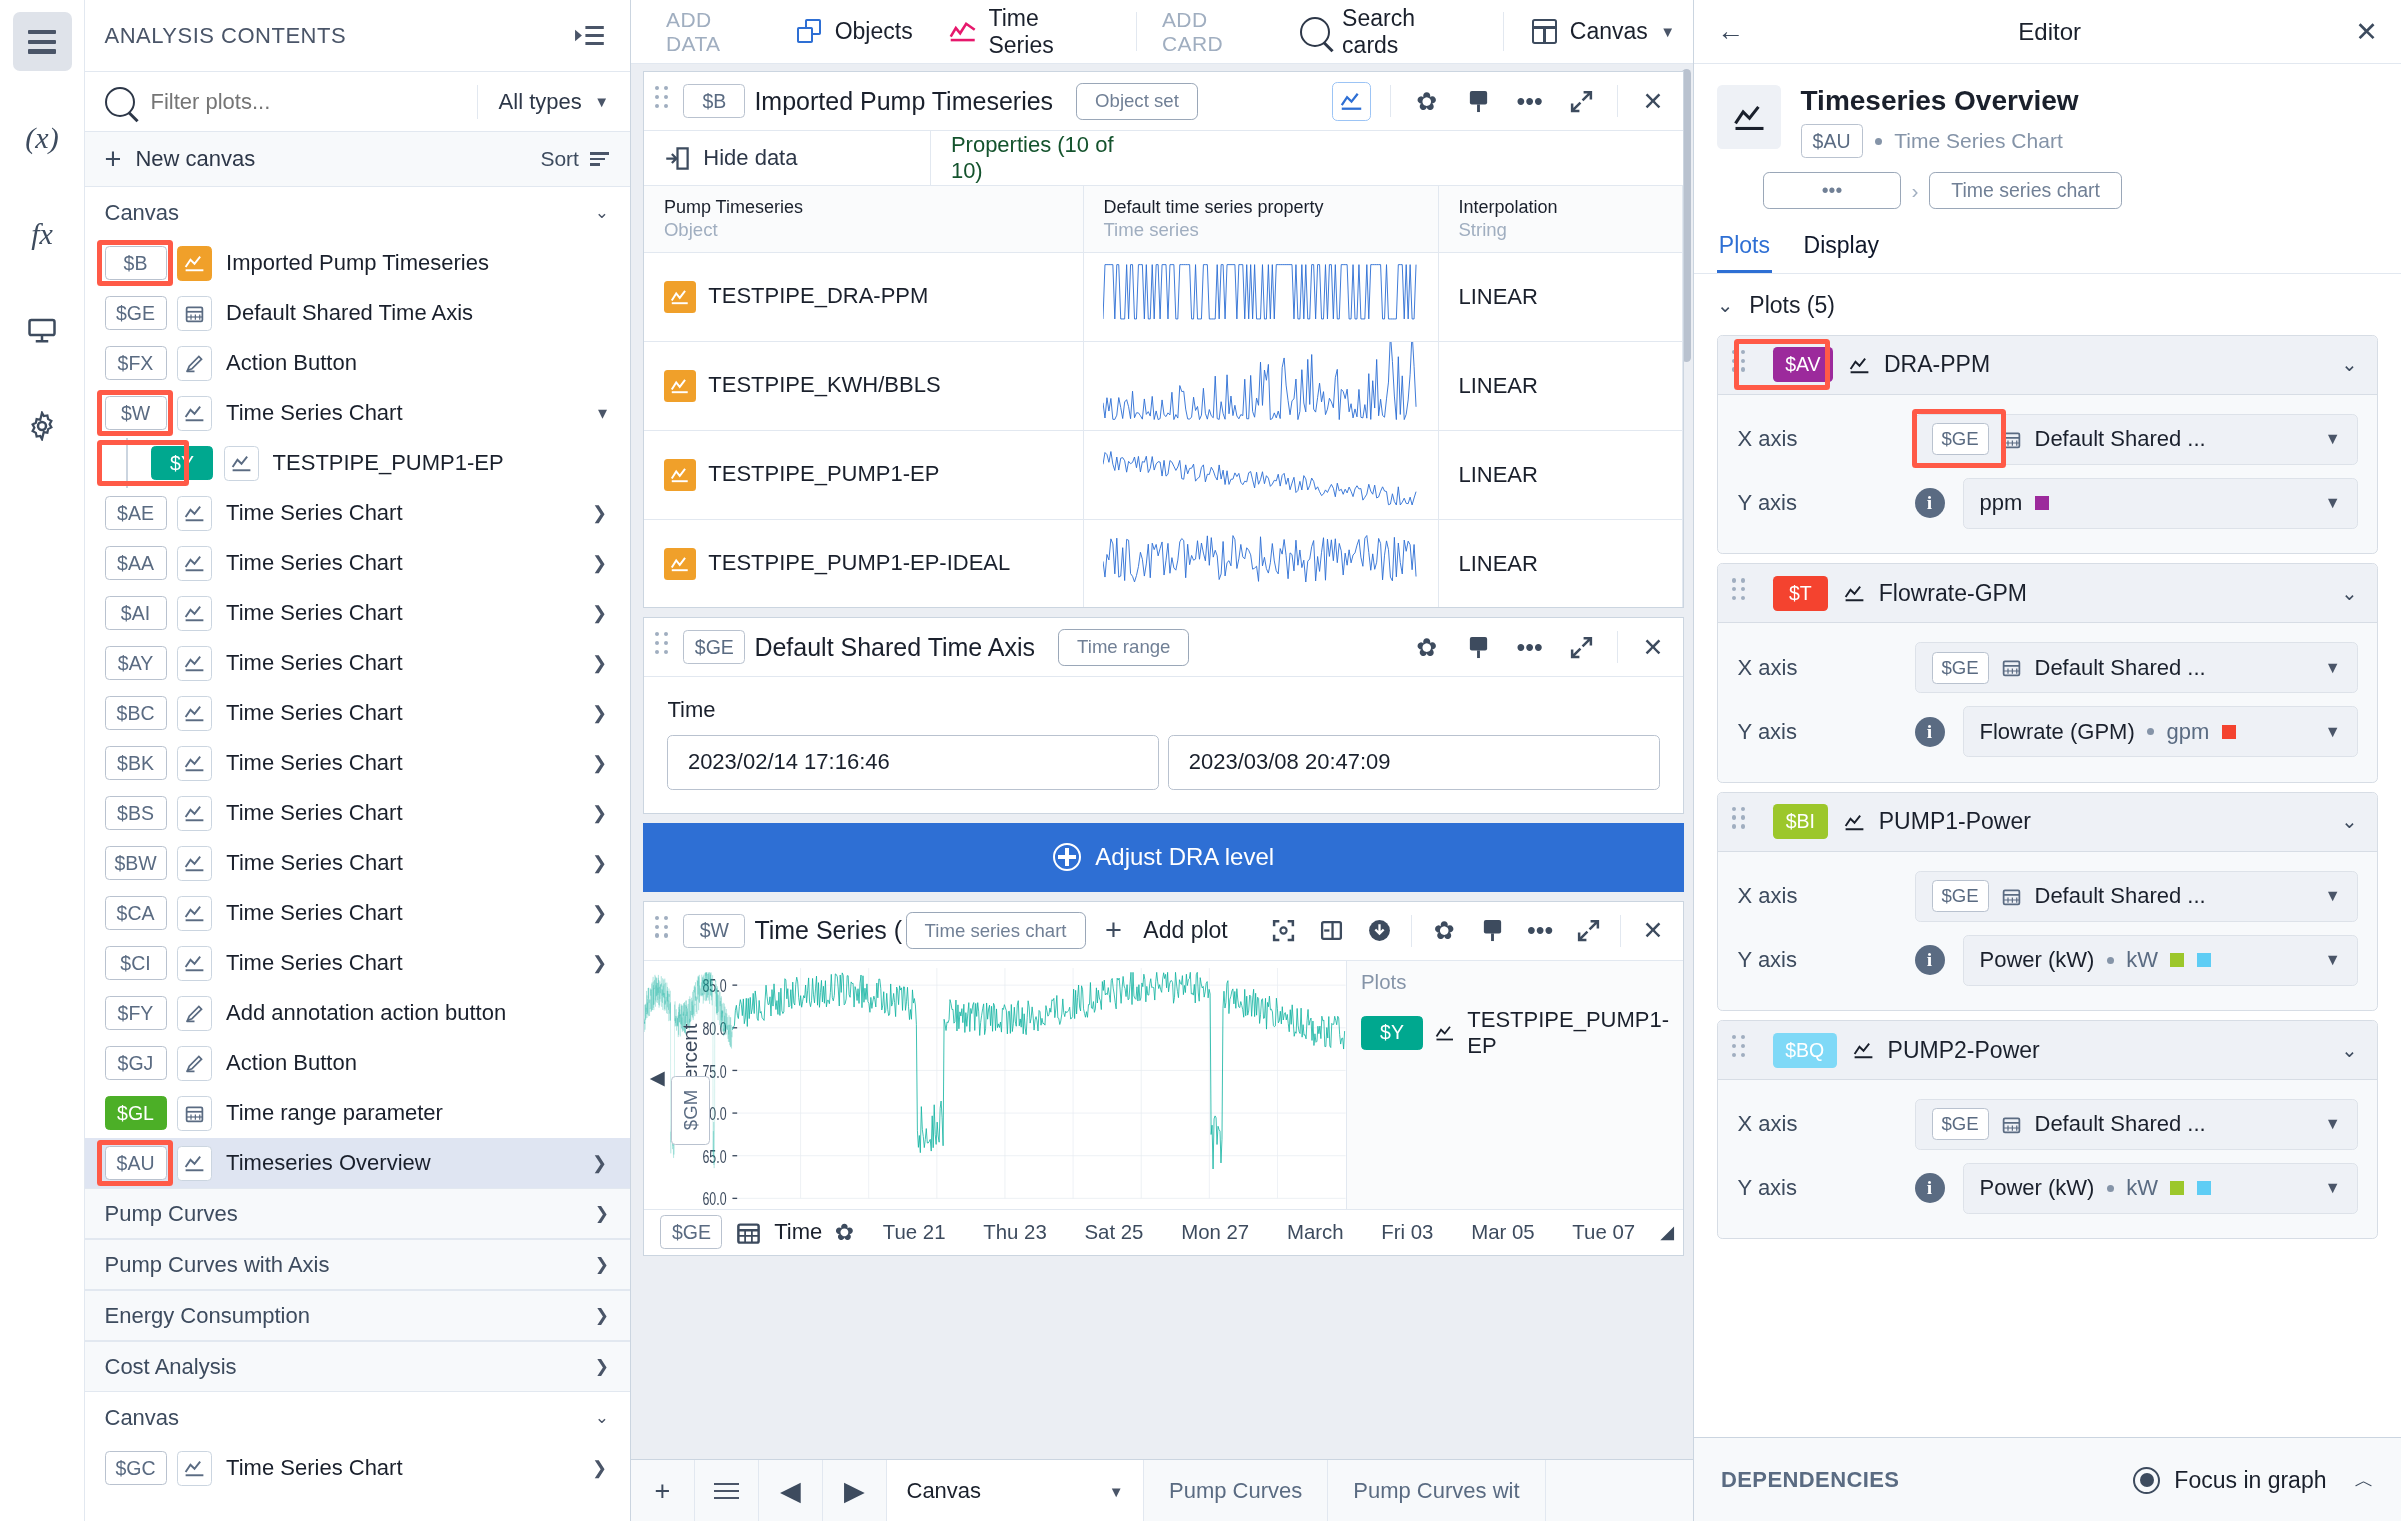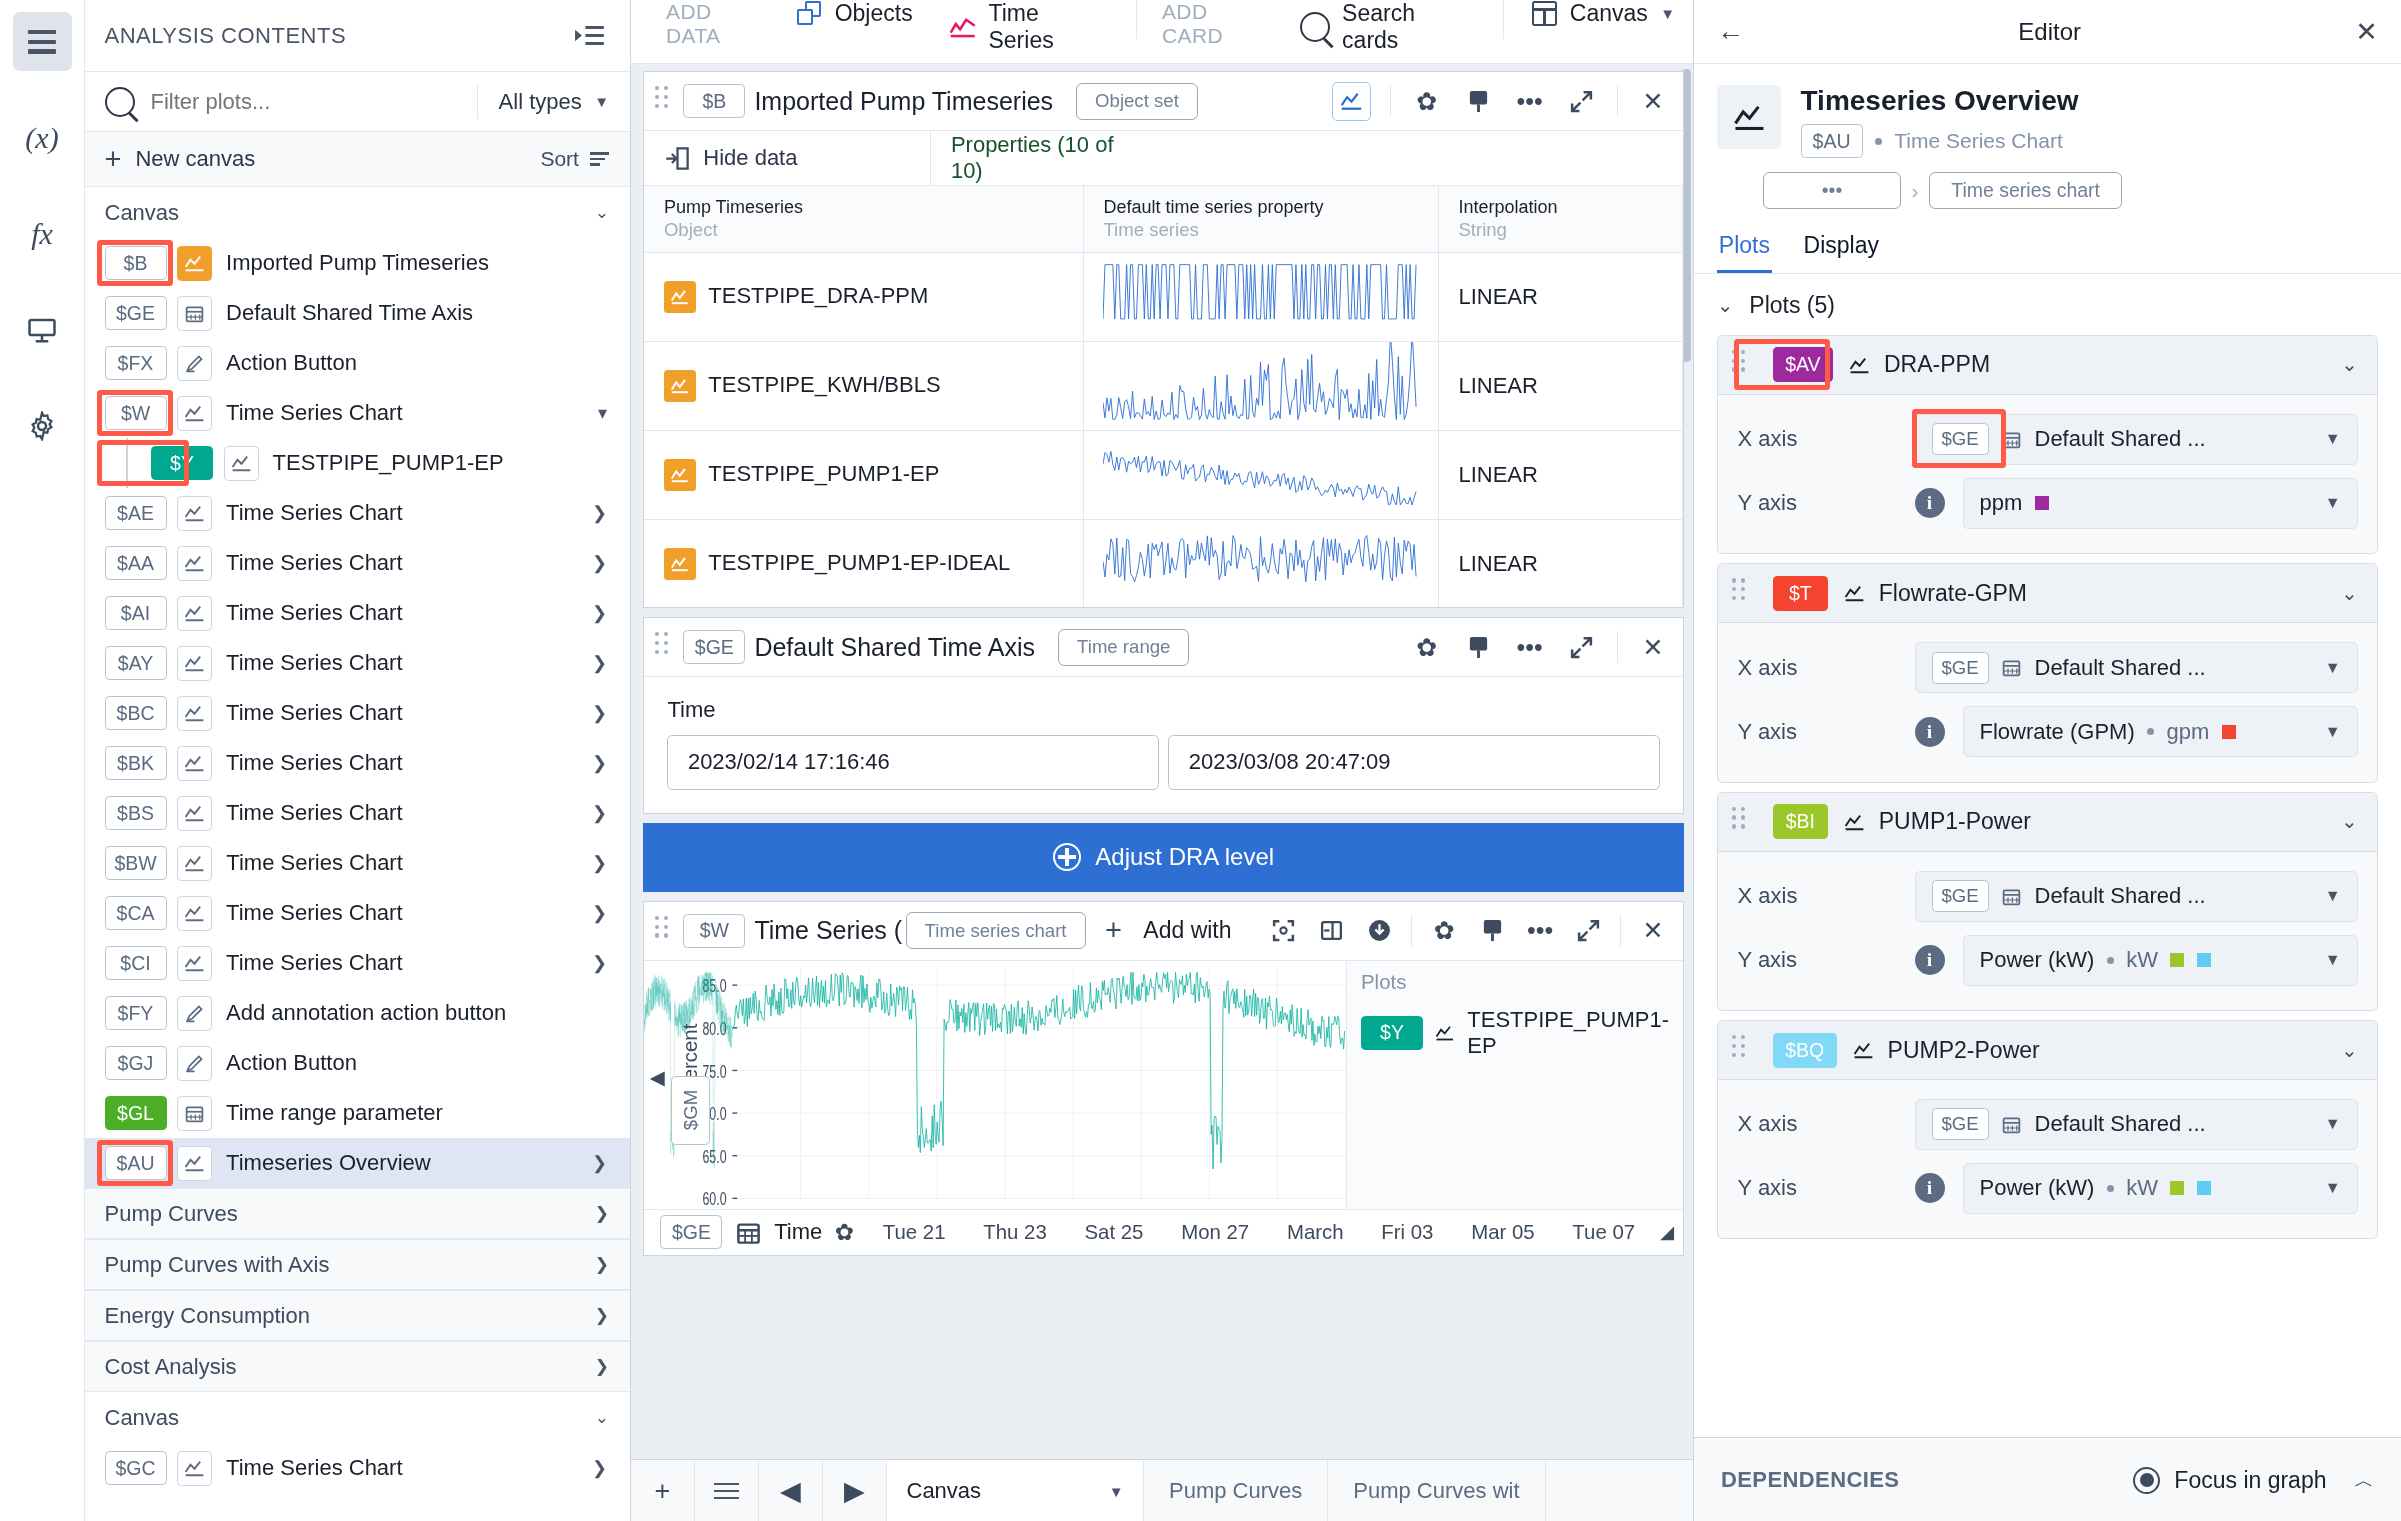--- a/index.html
+++ b/index.html
@@ -69,21 +69,21 @@
   .tag.teal  { background:#00a88f;border-color:#00a88f;color:#fff; }
   .ic-box { width:35px;height:35px;border:0.9px solid #cbd5e0;border-radius:4.4px;margin-left:10.6px;
             display:flex;align-items:center;justify-content:center;background:#fff;flex:0 0 auto;}
   .ic-box.orange{ background:#f0a02a;border-color:#f0a02a; }
   .row-label { margin-left:14px;font-size:22px;color:#1a202c;white-space:nowrap;overflow:hidden;text-overflow:ellipsis; }
   .row-arrow { margin-left:auto;margin-right:23px;font-size:18px;color:#4a5568; }
   .highlight-box { position:absolute; border:5.3px solid #ff5a47; border-radius:3.5px; pointer-events:none; z-index:30;}
 
   
   .main { flex:1; display:flex; flex-direction:column; min-width:0; background:#fff; }
-  .topbar { height:64px; display:flex; align-items:flex-start; border-bottom:0.9px solid #e2e8f0; padding-left:21px; gap:0;}
+  .topbar { height:64px; display:flex; align-items:center; border-bottom:0.9px solid #e2e8f0; padding-left:21px; gap:0;}
   .tb-item { display:flex;align-items:center;gap:12.4px;padding:0 18px;font-size:23px;color:#1a202c; }
   .tb-muted { color:#a0aec0;font-size:21px;letter-spacing:0.4px;padding:0 9px 0 14px; }
   .tb-sep { width:0.9px;height:39px;background:#e2e8f0;margin:0 10.6px; }
   .objects-ic{position:relative;width:25px;height:25px;}
   .objects-ic i{position:absolute;border:2.7px solid #2e6fd4;border-radius:1.8px;}
   .objects-ic i:nth-child(1){width:16px;height:16px;left:8px;top:0;}
   .objects-ic i:nth-child(2){width:16px;height:16px;left:0;top:8px;background:#fff;}
   .spark{width:28px;height:21px;}
   .canvas-ic{width:25px;height:25px;border:2.7px solid #3d4b5e;border-radius:2.7px;position:relative;}
   .canvas-ic::before{content:"";position:absolute;left:0;right:0;top:5.3px;height:2.7px;background:#3d4b5e;}
@@ -763,21 +763,21 @@
               <b></b>
               <b></b>
               <b></b>
               <b></b>
             </span>
           <span class="tag">$W</span>
           <span class="card-title">Time Series (</span>
           <span class="pill" style="margin-left:3.5px;">Time series chart</span>
           <span class="tb-item" style="margin-left:19.5px;padding:0;">
             <span class="plus">+</span>
-            <span style="margin-left:9px">Add with</span>
+            <span style="margin-left:9px">Add plot</span>
           </span>
           <span class="head-icons" style="gap:16px;">
             <span class="hi">
               <svg width="25" height="25" viewBox="0 0 24 24">
                   <path d="M3 8V3h5M16 3h5v5M21 16v5h-5M8 21H3v-5" stroke="#3d4b5e" stroke-width="2.4" fill="none"></path>
                   <circle cx="12" cy="12" r="3" fill="none" stroke="#3d4b5e" stroke-width="2"></circle>
                 </svg>
             </span>
             <span class="hi">
               <svg width="25" height="25" viewBox="0 0 24 24">

